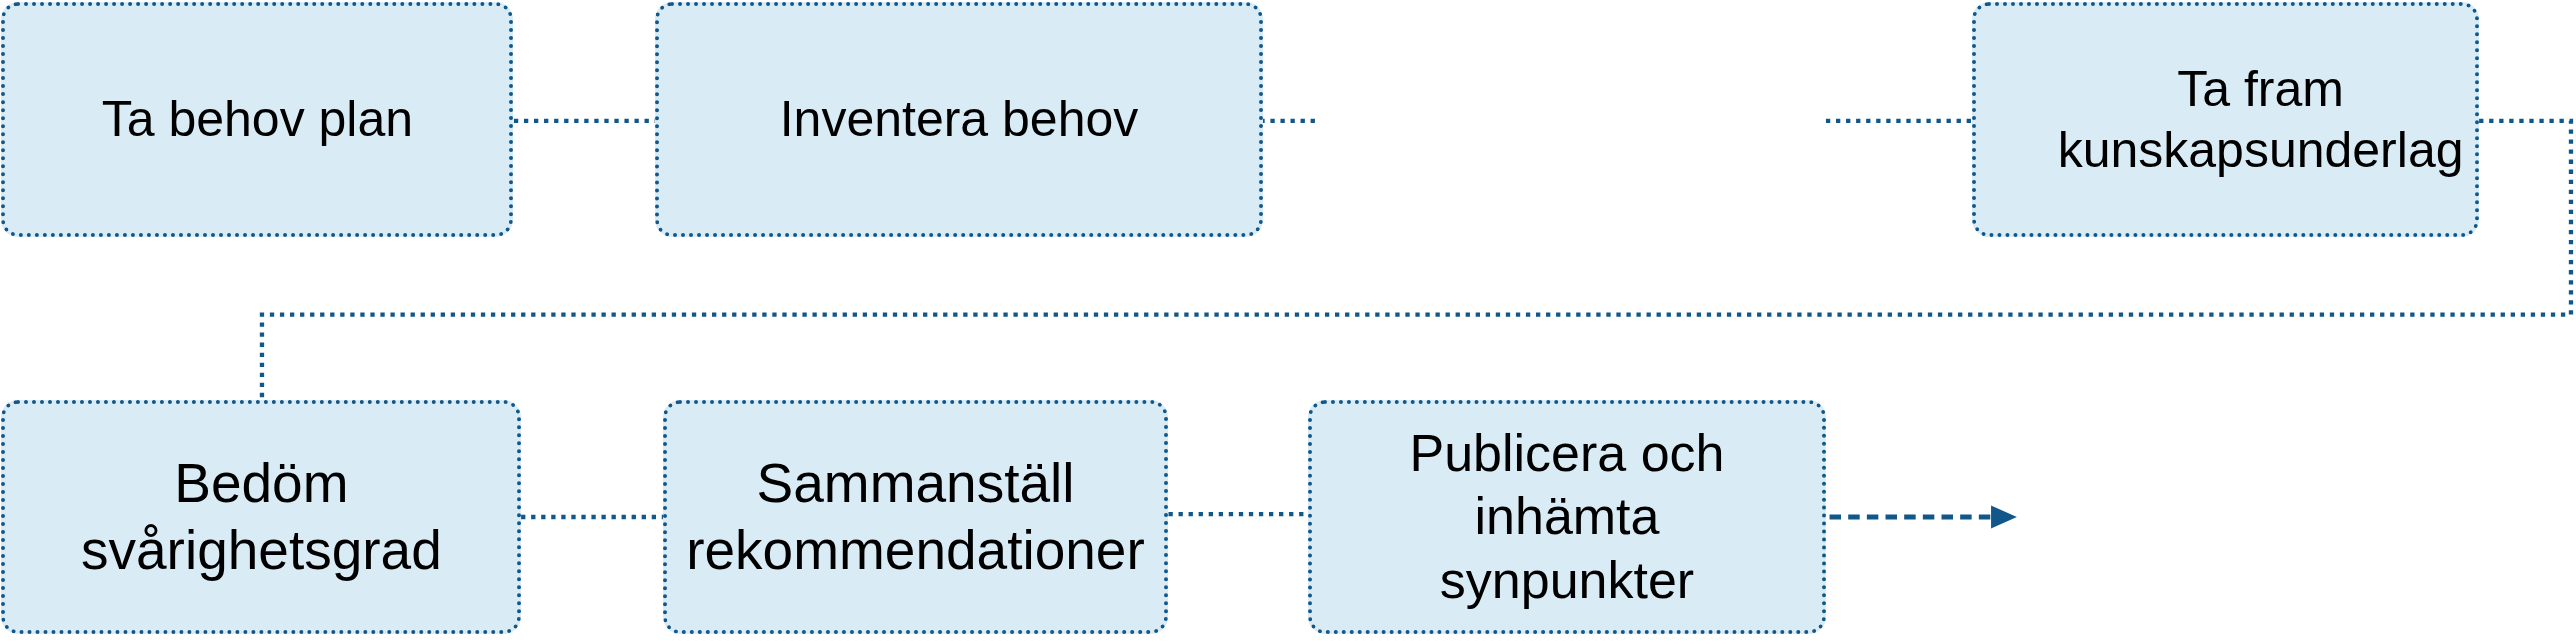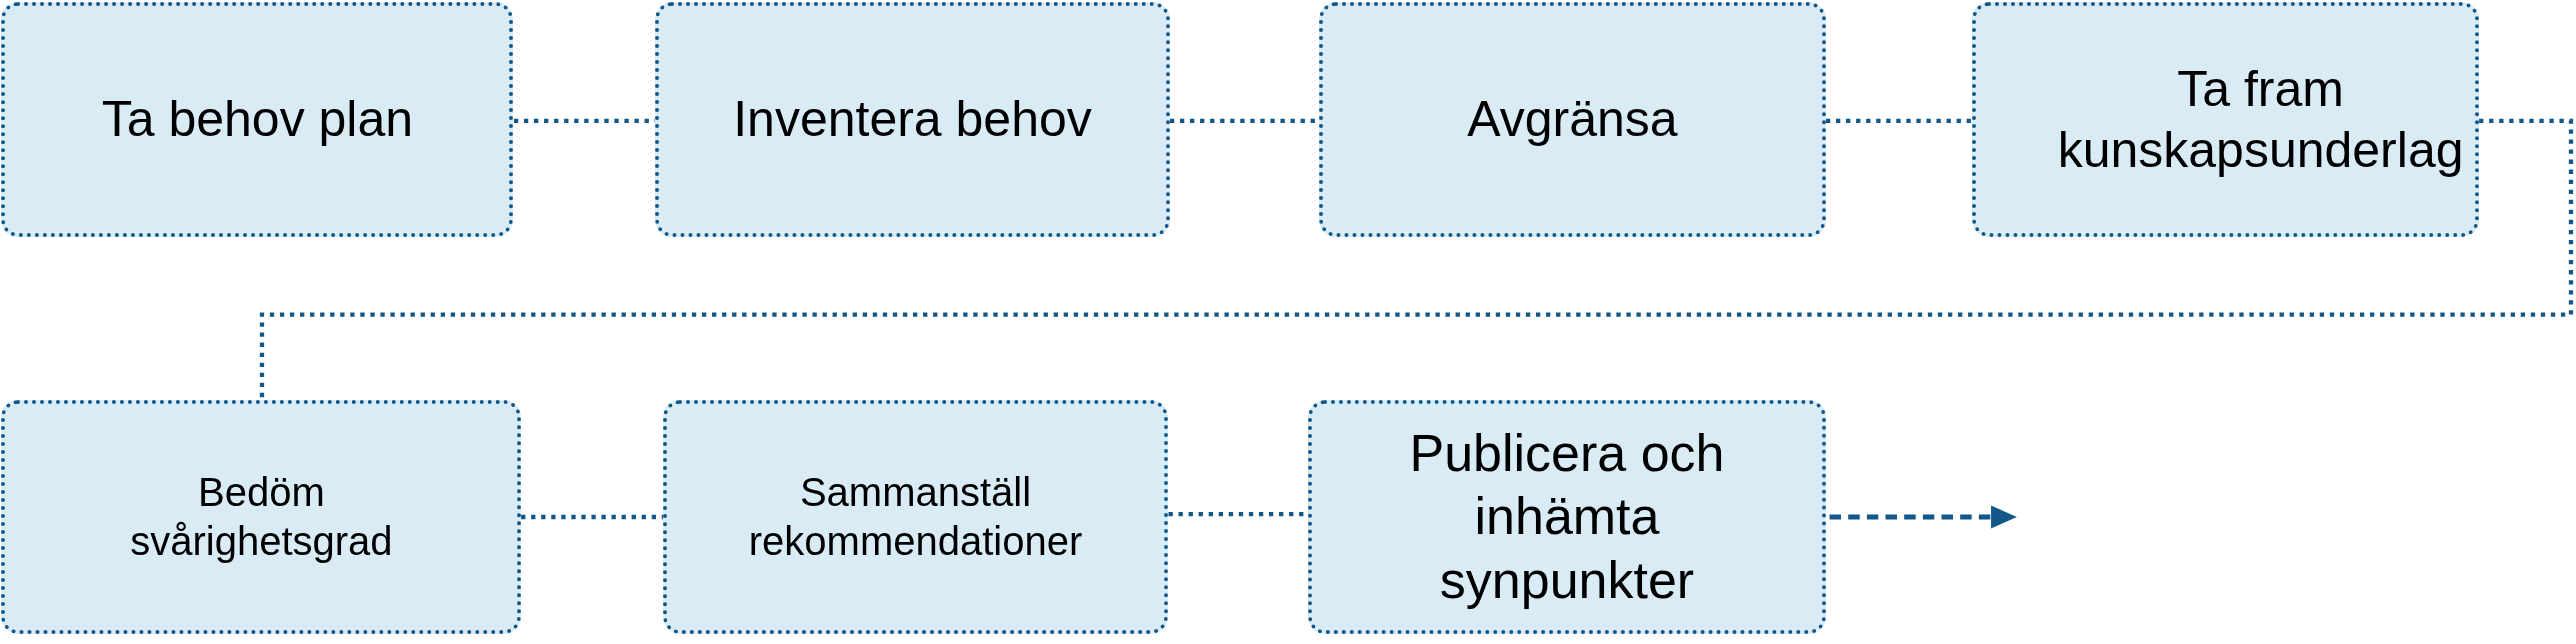--- a/index.html
+++ b/index.html
@@ -53,24 +53,24 @@
     background:var(--box-fill);
     border:4.3px dotted var(--box-border);
     border-radius:17px;
     color:var(--text);
     line-height:1.22;
     padding:0 11.5px;
   }
   .box span{white-space:pre-line;}
   .row1{top:2.2px;height:235px;font-size:50px;}
   .row2{top:400px;height:234px;}
-  .b5,.b6{font-size:40px;}
+  .b5,.b6{font-size:55px;}
   .b7{font-size:52px;}
   .b1{left:1.4px;width:512px;}
-  .b2{left:655px;width:515px;}
+  .b2{left:655px;width:608px;}
   .b3{left:1319px;width:507px;}
   .b4{left:1972px;width:507px;justify-content:flex-end;}
   .b5{left:1.4px;width:520px;}
   .b6{left:663px;width:505px;}
   .b7{left:1308px;width:518px;}
 </style>
 </head>
 <body>
 
 <div class="canvas">
@@ -87,23 +87,20 @@
   </svg>
 
   <div class="box row1 b1">
     <span>Ta behov plan</span>
   </div>
 
   <div class="box row1 b2">
     <span>Inventera behov</span>
   </div>
 
-  <div class="box row1 b3">
-    <span>Avgränsa</span>
-  </div>
 
   <div class="box row1 b4">
     <span>Ta fram
 kunskapsunderlag</span>
   </div>
 
   <div class="box row2 b5">
     <span>Bedöm
 svårighetsgrad</span>
   </div>

